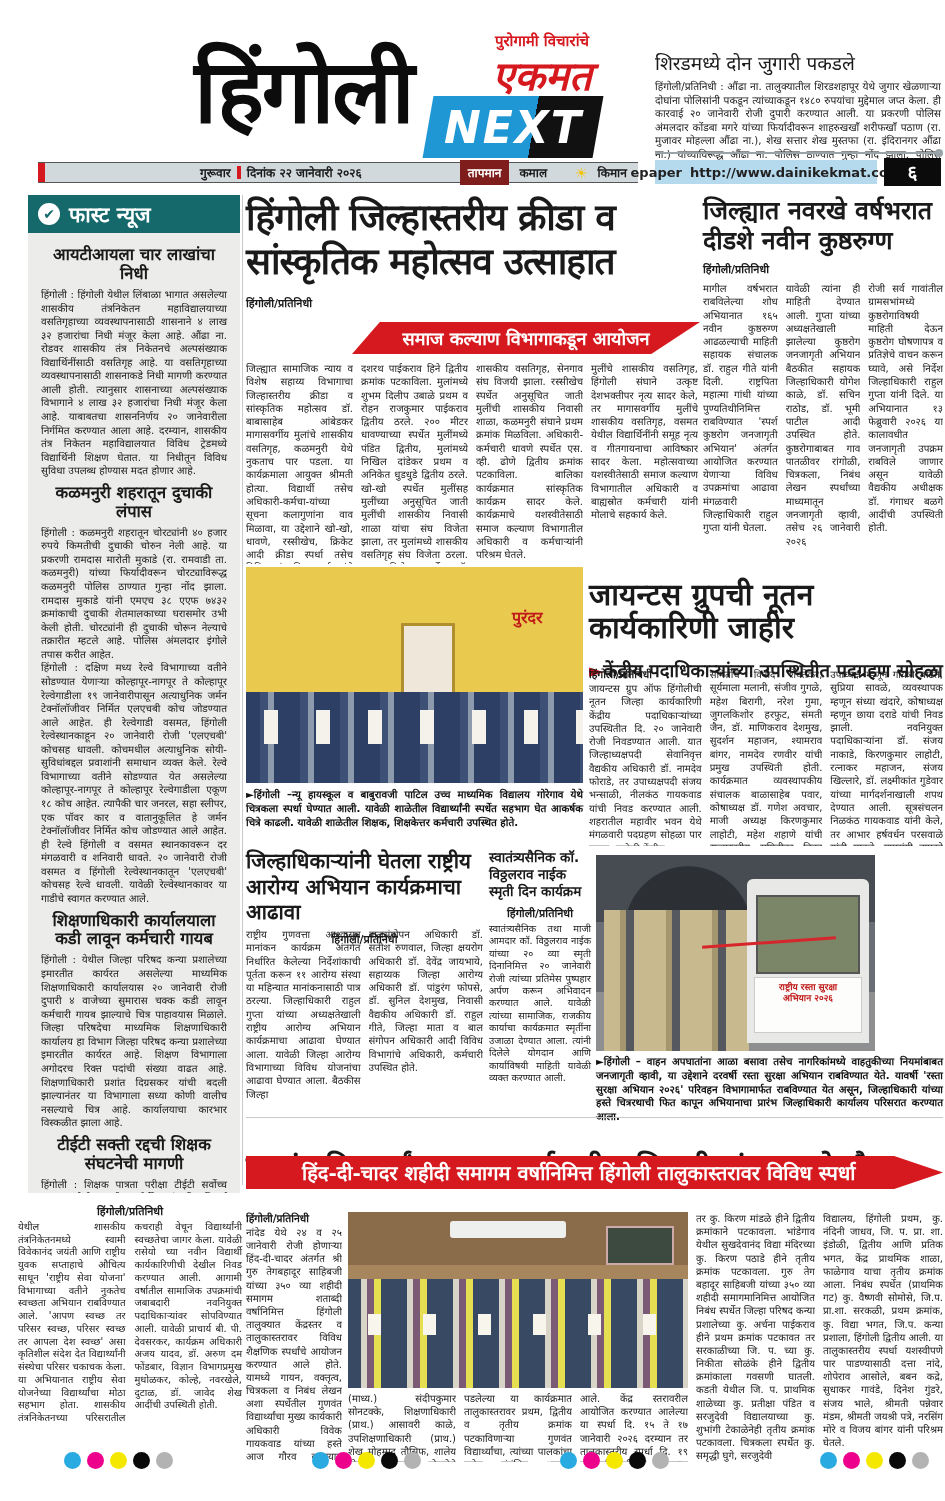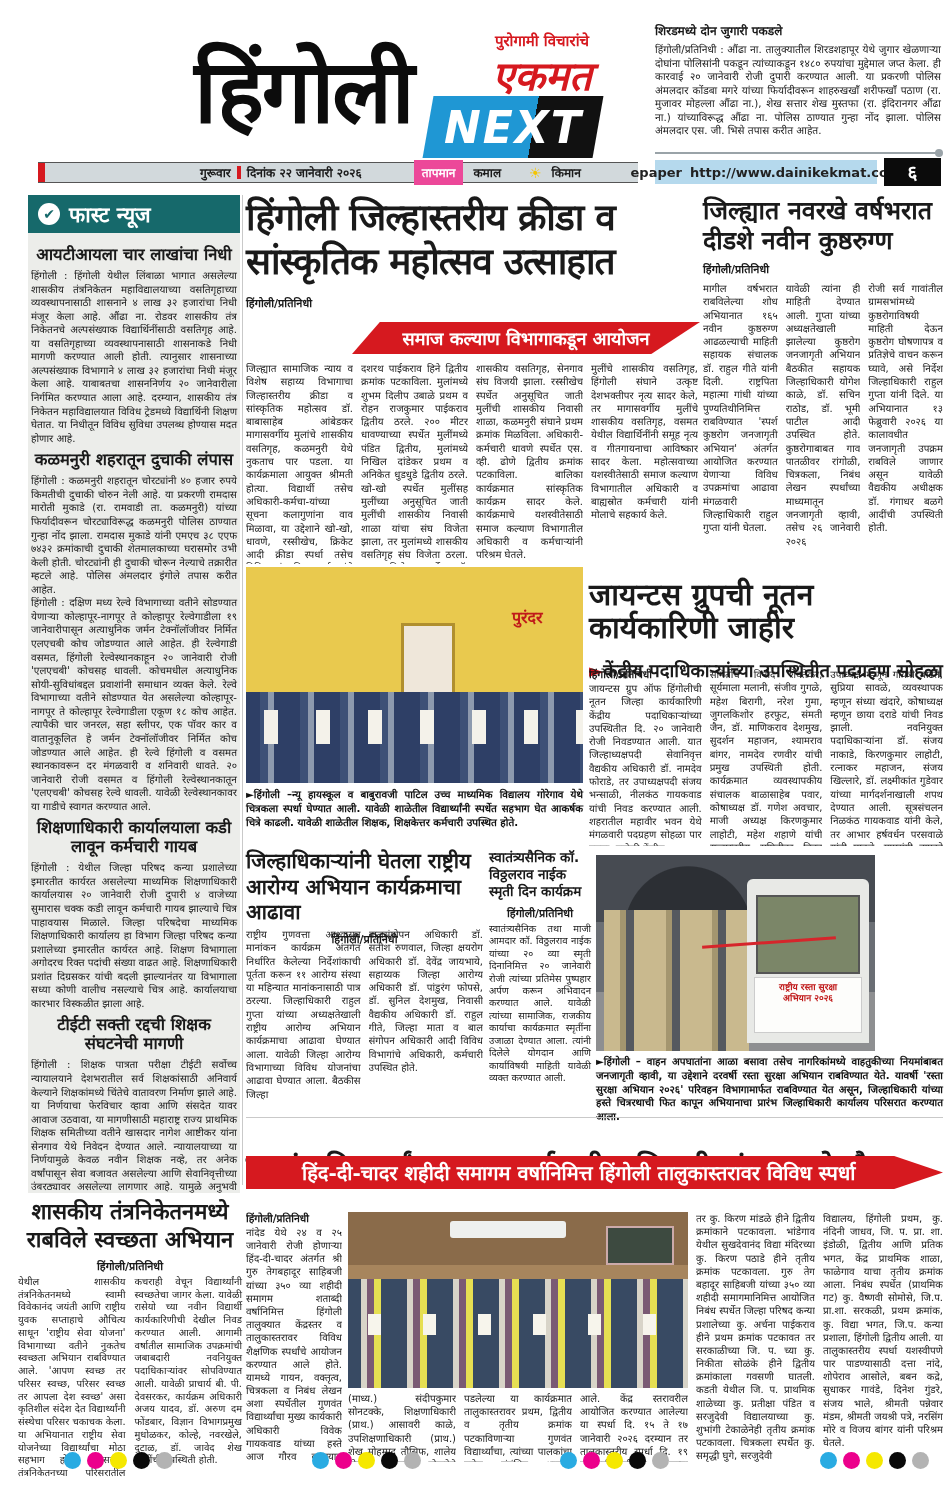--- a/index.html
+++ b/index.html
@@ -15,48 +15,48 @@
   .ekmat { position:absolute; left:478px; top:47px; width:128px; text-align:center;
            color:#d6191f; font-weight:900; font-size:40px; font-style:italic; }
   .next-logo { position:absolute; left:428px; top:96px; width:170px; height:62px;
                transform:skewX(-10deg);
                background:linear-gradient(90deg,#1f97d4 0 62%, #111 62% 100%);
                display:flex; align-items:center; justify-content:center; }
   .next-logo span { transform:skewX(10deg); color:#fff; font-weight:900; font-size:44px;
                     font-style:italic; letter-spacing:2px; }
 
   .top-article { position:absolute; left:655px; top:22px; width:286px; height:128px; }
-  .top-article h3 { font-size:12px; font-weight:700; margin-bottom:4px; }
+  .top-article h3 { font-size:19px; font-weight:400; margin-bottom:4px;margin-top:28px; }
   .top-article p { font-size:10.3px; line-height:1.32; text-align:justify; }
   .top-rule { position:absolute; left:655px; top:152px; width:286px; border-top:2px solid #9aa3a8; }
   .top-rule i { position:absolute; right:-2px; top:-5px; width:8px; height:8px; border-radius:50%; background:#9aa3a8; }
 
   
   .date-strip { position:absolute; left:38px; top:162px; width:600px; height:21px;
                 background:#d2d9dc; border-top:1px solid #555; border-bottom:1px solid #555;
                 display:flex; align-items:center; font-size:12px; font-weight:700; }
   .date-strip .red-edge { width:7px; height:100%; background:#d6191f; margin-right:155px; }
   .date-sep { display:inline-block; width:4px; height:13px; background:#d6191f; margin:0 6px; }
-  .temp-box { background:#ec4899; color:#fff; padding:4px 8px; margin-left:52px; font-size:12px; }
+  .temp-box { background:#7f1d1d; color:#fff; padding:4px 8px; margin-left:98px; font-size:12px; }
   .temp-lbl { margin-left:10px; font-size:12px; }
   .sun { color:#f4c400; margin-left:28px; font-size:14px; }
   .epaper-strip { position:absolute; left:655px; top:160px; width:222px; height:24px;
                   background:#b5d9ed; display:flex; align-items:center; justify-content:center;
                   font-size:13px; font-weight:700; color:#222; }
   .epaper-dot { display:inline-block; width:10px; height:10px; border-radius:50%; background:#d6191f; margin:0 4px; }
   .pageno { position:absolute; left:884px; top:158px; width:57px; height:28px; background:#0b0b0b;
             color:#fff; font-size:19px; font-weight:800; display:flex; align-items:center; justify-content:center; }
 
   
   .fn-head { position:absolute; left:28px; top:195px; width:212px; height:38px; background:#16696b;
              color:#fff; display:flex; align-items:center; padding-left:10px; font-size:21px; font-weight:800; }
   .fn-badge { width:22px; height:22px; border-radius:50%; background:#fff; color:#16696b;
               display:inline-flex; align-items:center; justify-content:center; font-size:14px; margin-right:9px; }
   .fn-box { position:absolute; left:28px; top:233px; width:212px; height:960px; background:#ecedea;
-            padding:7px 3px; overflow:hidden; }
+            padding:7px 13px; overflow:hidden; }
   .fn-item h4 { font-size:16.5px; font-weight:800; text-align:center; margin:6px 0 4px; line-height:1.15; }
   .fn-item p { font-size:10.2px; line-height:1.33; text-align:justify; }
 
   .bl-article { position:absolute; left:18px; top:1198px; width:224px; height:260px; }
   .bl-article h2 { font-size:22px; font-weight:800; text-align:center; line-height:1.25; }
   .byline { font-size:11px; font-weight:700; text-align:center; margin:5px 0 3px; }
   .twocol { column-count:2; column-gap:9px; font-size:9.8px; line-height:1.3; text-align:justify; }
   .center-art { position:absolute; left:246px; top:196px; width:452px; }
   .center-art h1 { font-size:37px; font-weight:900; line-height:1.2; letter-spacing:-1px; }
   .center-byline { font-size:11px; font-weight:700; margin-top:10px; }
@@ -196,21 +196,20 @@
       <h4>शिक्षणाधिकारी कार्यालयाला कडी लावून कर्मचारी गायब</h4>
       <p>हिंगोली : येथील जिल्हा परिषद कन्या प्रशालेच्या इमारतीत कार्यरत असलेल्या माध्यमिक शिक्षणाधिकारी कार्यालयास २० जानेवारी रोजी दुपारी ४ वाजेच्या सुमारास चक्क कडी लावून कर्मचारी गायब झाल्याचे चित्र पाहावयास मिळाले. जिल्हा परिषदेचा माध्यमिक शिक्षणाधिकारी कार्यालय हा विभाग जिल्हा परिषद कन्या प्रशालेच्या इमारतीत कार्यरत आहे. शिक्षण विभागाला अगोदरच रिक्त पदांची संख्या वाढत आहे. शिक्षणाधिकारी प्रशांत दिग्रसकर यांची बदली झाल्यानंतर या विभागाला सध्या कोणी वालीच नसल्याचे चित्र आहे. कार्यालयाचा कारभार विस्कळीत झाला आहे.</p>
     </div>
     <div class="fn-item">
       <h4>टीईटी सक्ती रद्दची शिक्षक संघटनेची मागणी</h4>
       <p>हिंगोली : शिक्षक पात्रता परीक्षा टीईटी सर्वोच्च न्यायालयाने देशभरातील सर्व शिक्षकांसाठी अनिवार्य केल्याने शिक्षकांमध्ये चिंतेचे वातावरण निर्माण झाले आहे. या निर्णयाचा फेरविचार व्हावा आणि संसदेत यावर आवाज उठवावा, या मागणीसाठी महाराष्ट्र राज्य प्राथमिक शिक्षक समितीच्या वतीने खासदार नागेश आष्टीकर यांना सेनगाव येथे निवेदन देण्यात आले. न्यायालयाच्या या निर्णयामुळे केवळ नवीन शिक्षक नव्हे, तर अनेक वर्षांपासून सेवा बजावत असलेल्या आणि सेवानिवृत्तीच्या उंबरठ्यावर असलेल्या लागणार आहे. यामुळे अनुभवी शिक्षकांमध्ये भीती आणि असंतोषाची लाट पसरली आहे. टीईटी परीक्षेची अट सरसकट सर्व शिक्षकांना लागू नये, केंद्र सरकारने या निर्णयाबाबत फेरविचार करावा, यासाठी खासदारांनी आगामी अधिवेशनात हा प्रश्न प्रभावीपणे मांडावा, अशी मागणी यावेळी करण्यात आली. निवेदनावर महाराष्ट्र राज्य प्राथमिक शिक्षक समितीचे पदाधिकारी श्रीराम महाजन, विजय राठोड, दिलीप हराळ, गजानन पत्की, गोविंदराव कोकाटे, दत्तराव गाढवे, बबन राठोड, मदन आढे यांच्यासह तालुक्यातील शिक्षकांच्या स्वाक्षऱ्या आहेत.</p>
     </div>
   </div>
 
   <div class="bl-article">
-    <h2>शासकीय तंत्रनिकेतनमध्ये राबविले स्वच्छता अभियान</h2>
     <div class="byline">हिंगोली/प्रतिनिधी</div>
     <div class="twocol">
       <span>येथील शासकीय तंत्रनिकेतनमध्ये स्वामी विवेकानंद जयंती आणि राष्ट्रीय युवक सप्ताहाचे औचित्य साधून 'राष्ट्रीय सेवा योजना' विभागाच्या वतीने नुकतेच स्वच्छता अभियान राबविण्यात आले. 'आपण स्वच्छ तर परिसर स्वच्छ, परिसर स्वच्छ तर आपला देश स्वच्छ' असा कृतिशील संदेश देत विद्यार्थ्यांनी संस्थेचा परिसर चकाचक केला. या अभियानात राष्ट्रीय सेवा योजनेच्या विद्यार्थ्यांचा</span>
       <span>मोठा सहभाग होता. शासकीय तंत्रनिकेतनच्या परिसरातील कचराही वेचून विद्यार्थ्यांनी स्वच्छतेचा जागर केला. यावेळी रासेयो च्या नवीन विद्यार्थी कार्यकारिणीची देखील निवड करण्यात आली. आगामी वर्षातील सामाजिक उपक्रमांची जबाबदारी नवनियुक्त पदाधिकाऱ्यांवर सोपविण्यात आली. यावेळी प्राचार्य बी. पी. देवसरकर, कार्यक्रम अधिकारी अजय यादव, डॉ. अरुण दम फोंडबार, विज्ञान विभागप्रमुख मुधोळकर, कोल्हे, नवरखेले, दुटाळ, डॉ. जावेद शेख आदींची उपस्थिती होती.</span>
     </div>
   </div>
 
   <div class="hairline-v" style="left:242px; top:195px; height:990px;"></div>
   <div class="center-art">
     <h1>हिंगोली जिल्हास्तरीय क्रीडा व सांस्कृतिक महोत्सव उत्साहात</h1>

